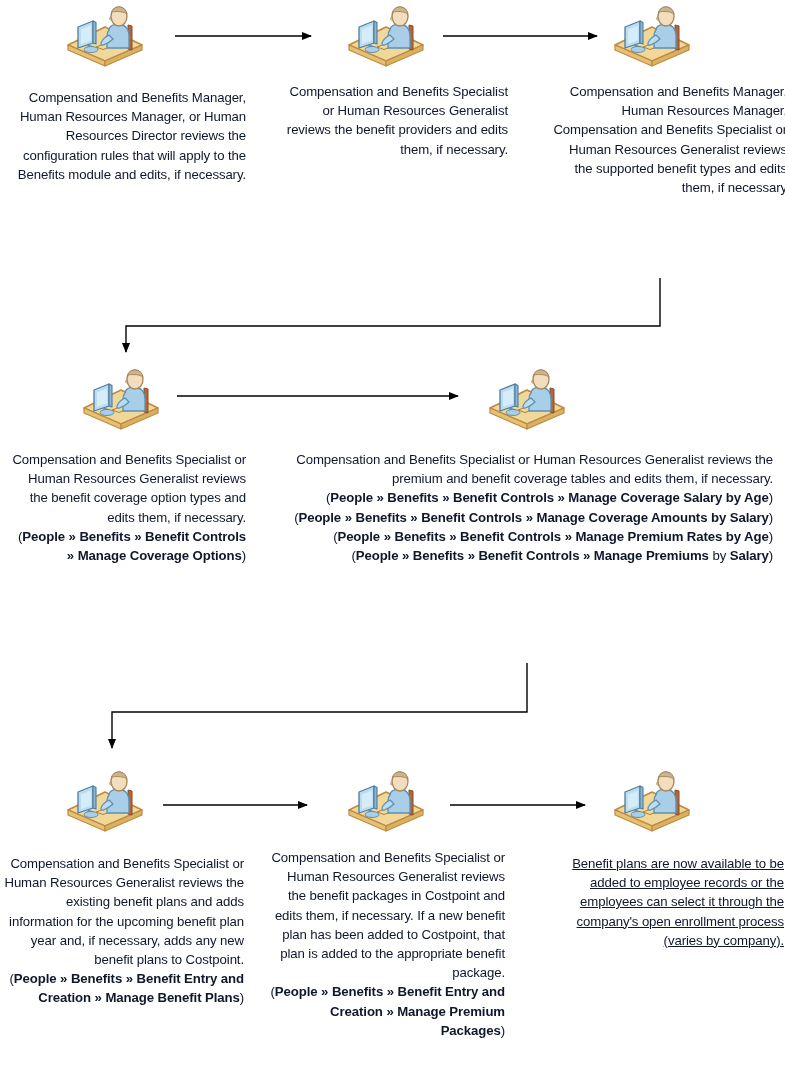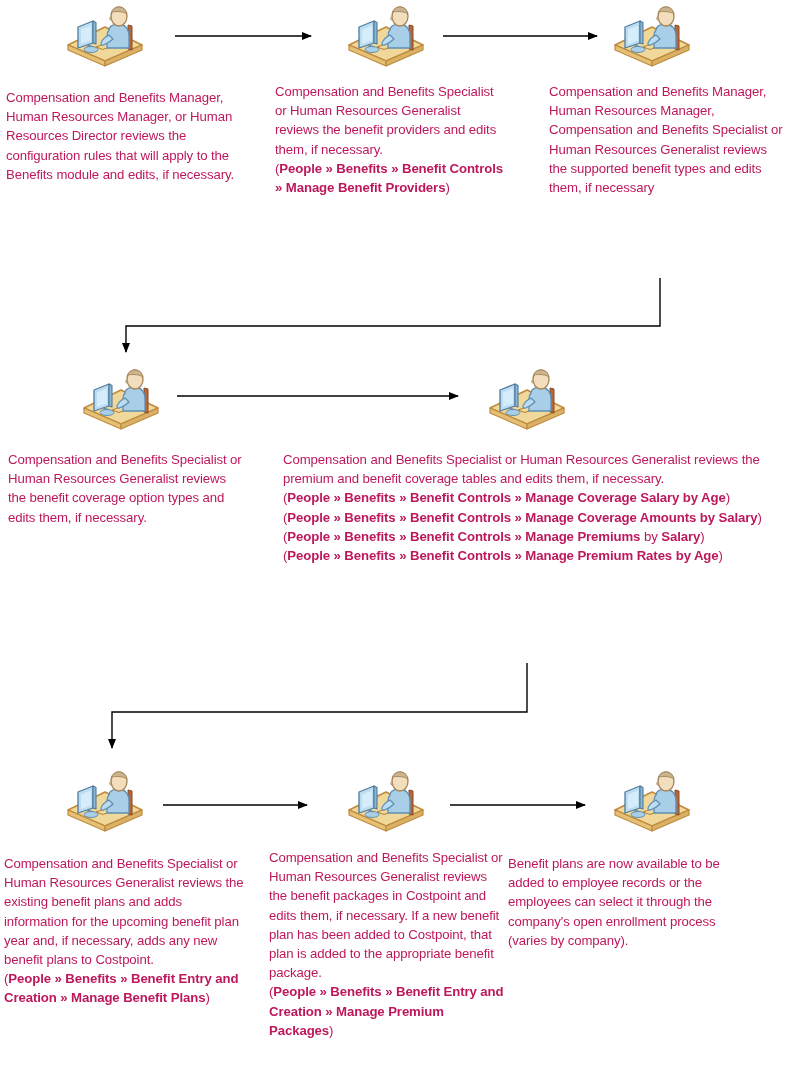--- a/index.html
+++ b/index.html
@@ -33,24 +33,24 @@
   .ws-icon {
     position: absolute;
     width: 86px;
     height: 66px;
   }
   .ws-icon svg { display: block; width: 86px; height: 66px; }
 
   
   .node-text {
     position: absolute;
-    text-align: left;
+    text-align: right;
     font-size: 13.2px;
     line-height: 19.2px;
-    color: #be185d;
+    color: #0f172a;
     letter-spacing: -0.1px;
   }
   .node-text .plain { font-weight: normal; }
   .node-text .path  { font-weight: bold; }
   .node-text .sep   { font-weight: bold; }
   .node-text .paren { font-weight: normal; }
   .node-text .nb    { font-weight: normal; }
   .node-text p { margin: 0; }
 </style>
 </head>
@@ -278,60 +278,60 @@
       </g>
     </svg>
   </div>
 
   <div class="node-text" style="left:6px; top:88px; width:240px;">
     <p class="plain">Compensation and Benefits Manager, Human Resources Manager, or Human Resources Director reviews the configuration rules that will apply to the Benefits module and edits, if necessary.</p>
   </div>
 
   <div class="node-text" style="left:275px; top:82px; width:233px;">
     <p class="plain">Compensation and Benefits Specialist or Human Resources Generalist reviews the benefit providers and edits them, if necessary.</p>
-    <p>
-      <span class="paren">(</span><span class="path">People</span> <span class="sep">»</span> <span class="path">Benefits</span> <span class="sep">»</span> <span class="path">Benefit Controls</span> <span class="sep">»</span> <span class="path">Manage Benefit Providers</span><span class="paren">)</span>
-    </p>
   </div>
 
   <div class="node-text" style="left:541px; top:82px; width:238px;margin-left:8px;">
     <p class="plain">Compensation and Benefits Manager, Human Resources Manager, Compensation and Benefits Specialist or Human Resources Generalist reviews the supported benefit types and edits them, if necessary</p>
   </div>
 
   <div class="node-text" style="left:8px; top:450px; width:238px;">
     <p class="plain">Compensation and Benefits Specialist or Human Resources Generalist reviews the benefit coverage option types and edits them, if necessary.</p>
+    <p>
+      <span class="paren">(</span><span class="path">People</span> <span class="sep">»</span> <span class="path">Benefits</span> <span class="sep">»</span> <span class="path">Benefit Controls</span> <span class="sep">»</span> <span class="path">Manage Coverage Options</span><span class="paren">)</span>
+    </p>
   </div>
 
   <div class="node-text" style="left:283px; top:450px; width:490px;">
     <p class="plain">Compensation and Benefits Specialist or Human Resources Generalist reviews the premium and benefit coverage tables and edits them, if necessary.</p>
     <p>
       <span class="paren">(</span><span class="path">People</span> <span class="sep">»</span> <span class="path">Benefits</span> <span class="sep">»</span> <span class="path">Benefit Controls</span> <span class="sep">»</span> <span class="path">Manage Coverage Salary by Age</span><span class="paren">)</span>
     </p>
     <p>
       <span class="paren">(</span><span class="path">People</span> <span class="sep">»</span> <span class="path">Benefits</span> <span class="sep">»</span> <span class="path">Benefit Controls</span> <span class="sep">»</span> <span class="path">Manage Coverage Amounts by Salary</span><span class="paren">)</span>
     </p>
     <p>
+      <span class="paren">(</span><span class="path">People</span> <span class="sep">»</span> <span class="path">Benefits</span> <span class="sep">»</span> <span class="path">Benefit Controls</span> <span class="sep">»</span> <span class="path">Manage Premium Rates by Age</span><span class="paren">)</span>
+    </p>
+    <p>
       <span class="paren">(</span><span class="path">People</span> <span class="sep">»</span> <span class="path">Benefits</span> <span class="sep">»</span> <span class="path">Benefit Controls</span> <span class="sep">»</span> <span class="path">Manage Premiums</span><span class="nb"> by </span><span class="path">Salary</span><span class="paren">)</span>
-    </p>
-    <p>
-      <span class="paren">(</span><span class="path">People</span> <span class="sep">»</span> <span class="path">Benefits</span> <span class="sep">»</span> <span class="path">Benefit Controls</span> <span class="sep">»</span> <span class="path">Manage Premium Rates by Age</span><span class="paren">)</span>
     </p>
   </div>
 
   <div class="node-text" style="left:4px; top:854px; width:240px;">
     <p class="plain">Compensation and Benefits Specialist or Human Resources Generalist reviews the existing benefit plans and adds information for the upcoming benefit plan year and, if necessary, adds any new benefit plans to Costpoint.</p>
     <p>
       <span class="paren">(</span><span class="path">People</span> <span class="sep">»</span> <span class="path">Benefits</span> <span class="sep">»</span> <span class="path">Benefit Entry and Creation</span> <span class="sep">»</span> <span class="path">Manage Benefit Plans</span><span class="paren">)</span>
     </p>
   </div>
 
   <div class="node-text" style="left:269px; top:848px; width:236px;">
     <p class="plain">Compensation and Benefits Specialist or Human Resources Generalist reviews the benefit packages in Costpoint and edits them, if necessary.  If a new benefit plan has been added to Costpoint, that plan is added to the appropriate benefit package.</p>
     <p>
       <span class="paren">(</span><span class="path">People</span> <span class="sep">»</span> <span class="path">Benefits</span> <span class="sep">»</span> <span class="path">Benefit Entry and Creation</span> <span class="sep">»</span> <span class="path">Manage Premium Packages</span><span class="paren">)</span>
     </p>
   </div>
 
-  <div class="node-text" style="left:508px; top:854px; width:244px;">
+  <div class="node-text" style="left:540px; top:854px; width:244px;text-decoration:underline;">
     <p class="plain">Benefit plans are now available to be added to employee records or the employees can select it through the company's open enrollment process (varies by company).</p>
   </div>
 
 </div>
 
 </body></html>

